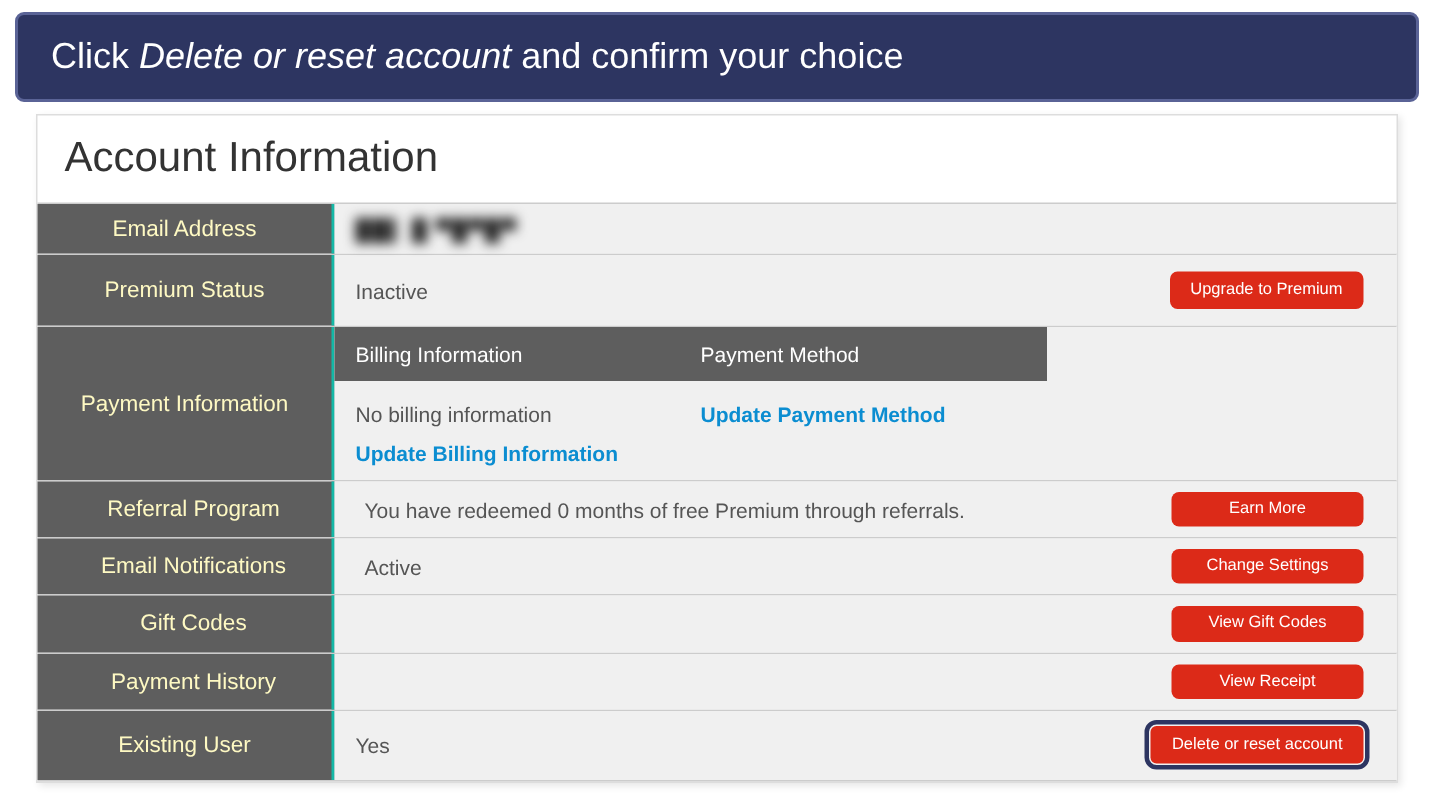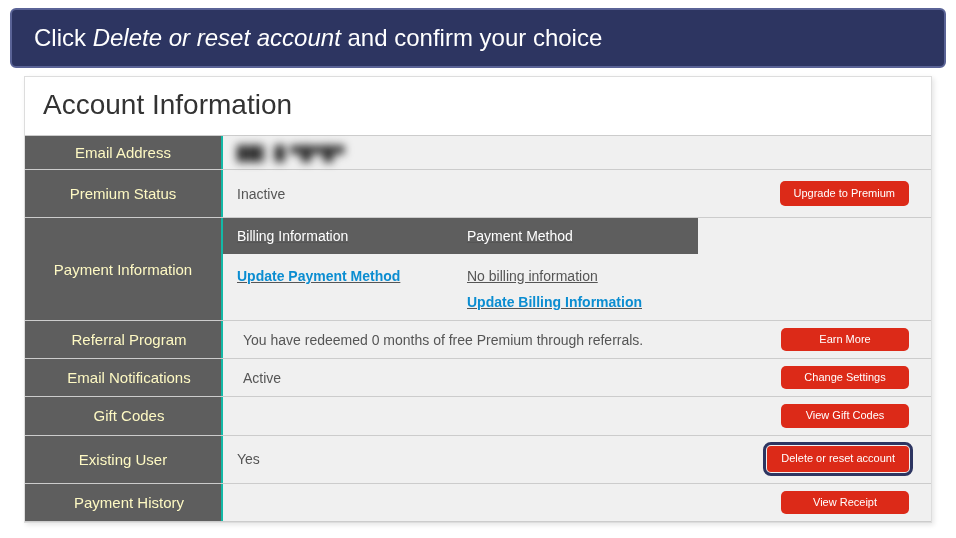--- a/index.html
+++ b/index.html
@@ -76,21 +76,21 @@
       outline: 3px solid #2d3561;
       outline-offset: 1px;
       border-radius: 4px;
     }
     .redacted {
       filter: blur(4px);
       color: #222;
       font-weight: bold;
       letter-spacing: 1px;
     }
-    .payment-section { padding: 0; display: block; text-decoration: underline; }
+    .payment-section { padding: 0; display: block; }
     .sub-headers {
       display: flex;
       background: #5e5e5e;
       color: #fff;
       width: 475px;
     }
     .sub-header {
       padding: 10px 14px;
       font-size: 14px;
       width: 230px;
@@ -138,26 +138,26 @@
 
     <div class="row">
       <div class="label-cell">Payment Information</div>
       <div class="value-cell payment-section">
         <div class="sub-headers">
           <div class="sub-header">Billing Information</div>
           <div class="sub-header">Payment Method</div>
         </div>
         <div class="sub-content">
           <div class="sub-col">
-            <div class="link-blue">Update Payment Method</div>
-          </div>
-          <div class="sub-col">
             <div class="sub-text">No billing information</div>
             <div class="link-blue">Update Billing Information</div>
           </div>
+          <div class="sub-col">
+            <div class="link-blue">Update Payment Method</div>
+          </div>
         </div>
       </div>
     </div>
 
     <div class="row row-small">
       <div class="label-cell">Referral Program</div>
       <div class="value-cell value-cell-flex">
         <span>You have redeemed 0 months of free Premium through referrals.</span>
         <div class="action-col">
             <button class="btn-red">Earn More</button>
@@ -174,38 +174,38 @@
           </div>
       </div>
     </div>
 
     <div class="row row-small">
       <div class="label-cell">Gift Codes</div>
       <div class="value-cell value-cell-flex">
         <span></span>
         <div class="action-col">
             <button class="btn-red">View Gift Codes</button>
+          </div>
+      </div>
+    </div>
+
+    <div class="row row-small">
+      <div class="label-cell">Payment History</div>
+      <div class="value-cell value-cell-flex">
+        <span></span>
+        <div class="action-col">
+            <button class="btn-red">View Receipt</button>
           </div>
       </div>
     </div>
 
     <div class="row" style="min-height:48px;">
       <div class="label-cell">Existing User</div>
       <div class="value-cell value-cell-flex">
         <span>Yes</span>
         <div class="action-col">
             <button class="btn-red btn-red-tall btn-highlighted">Delete or reset account</button>
           </div>
       </div>
     </div>
 
-    <div class="row row-small">
-      <div class="label-cell">Payment History</div>
-      <div class="value-cell value-cell-flex">
-        <span></span>
-        <div class="action-col">
-            <button class="btn-red">View Receipt</button>
-          </div>
-      </div>
-    </div>
-
   </div>
 </div>
 
 </body></html>

